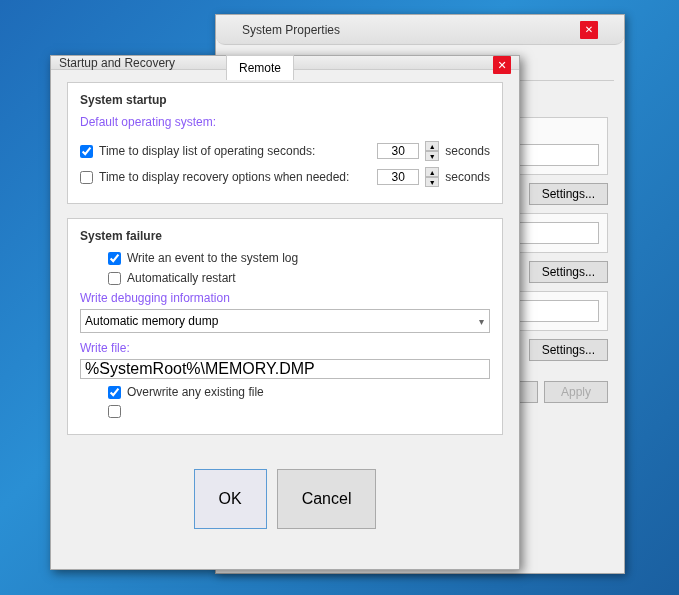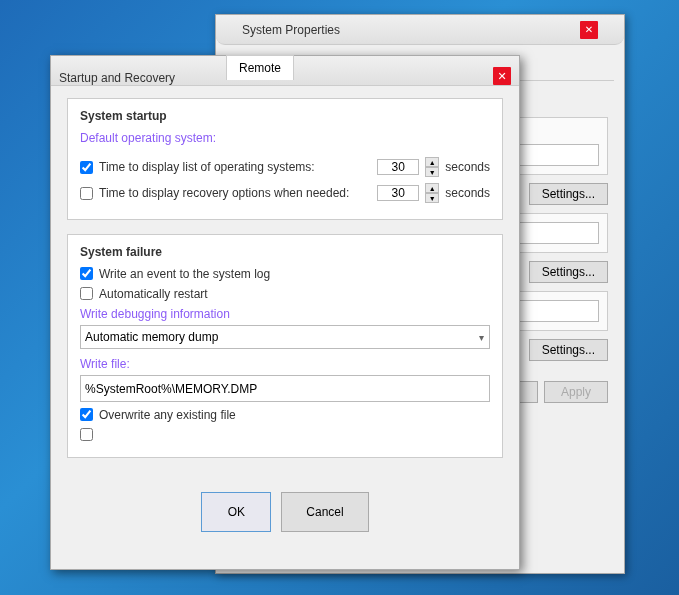--- a/index.html
+++ b/index.html
@@ -145,23 +145,23 @@
       top: 55px;
       left: 50px;
       width: 470px;
       height: 515px;
       background: #f0f0f0;
       border: 1px solid #aaa;
       box-shadow: 3px 3px 10px rgba(0,0,0,0.5);
     }
     .dialog-titlebar {
       background: linear-gradient(to bottom, #f0f0f0, #e0e0e0);
-      height: 30px;
-      display: flex;
-      align-items: flex-end;
+      height: 14px;
+      display: flex;
+      align-items: flex-start;
       padding: 0 8px;
       border-bottom: 1px solid #ccc;
     }
     .dialog-titlebar-text {
       flex: 1;
       font-size: 12px;
       color: #333;
     }
     .dialog-close-btn {
       width: 18px;
@@ -259,56 +259,57 @@
       padding: 0;
       line-height: 1;
     }
     .seconds-label {
       font-size: 12px;
       color: #333;
     }
 
     .checkbox-row {
       display: flex;
-      align-items: flex-start;
+      align-items: flex-end;
       gap: 6px;
       margin-bottom: 6px;
+      margin-left: 28px;
     }
     .checkbox-row input[type=checkbox] {
       width: 13px;
       height: 13px;
       cursor: pointer;
     }
     .checkbox-row label {
       font-size: 12px;
       color: #333;
       cursor: pointer;
     }
 
     .text-input {
       width: 100%;
-      height: 27px;
+      height: 20px;
       border: 1px solid #bbb;
       background: white;
-      font-size: 12px;
+      font-size: 16px;
       padding: 2px 4px;
       margin-bottom: 6px;
     }
 
     .dialog-footer {
       display: flex;
       justify-content: center;
       gap: 10px;
       padding: 8px 16px 12px;
     }
     .footer-btn {
-      padding: 12px 24px;
+      padding: 20px 24px;
       border: 1px solid #aaa;
       background: #e0e0e0;
-      font-size: 12px;
+      font-size: 16px;
       cursor: pointer;
       min-width: 70px;
     }
     .footer-btn.ok {
       background: #e8e8f0;
       border-color: #5b9bd5;
     }
   </style>
 </head>
 <body>
@@ -360,21 +361,21 @@
 
     <div class="section-box">
       <div class="section-title">System startup</div>
 
       <div class="field-label">Default operating system:</div>
 
       <div style="height:8px;"></div>
 
       <div class="spinner-row">
         <input type="checkbox" id="chk-display-list" checked="" style="">
-        <label for="chk-display-list" class="spinner-label">Time to display list of operating systems:</label>
+        <label for="chk-display-list" class="spinner-label">Time to display list of operating seconds:</label>
         <input type="text" class="spinner-input" value="30" style="">
         <div class="spinner-btns">
           <button>▲</button>
           <button>▼</button>
         </div>
         <span class="seconds-label">seconds</span>
       </div>
 
       <div class="spinner-row">
         <input type="checkbox" id="chk-display-recovery" style="">

